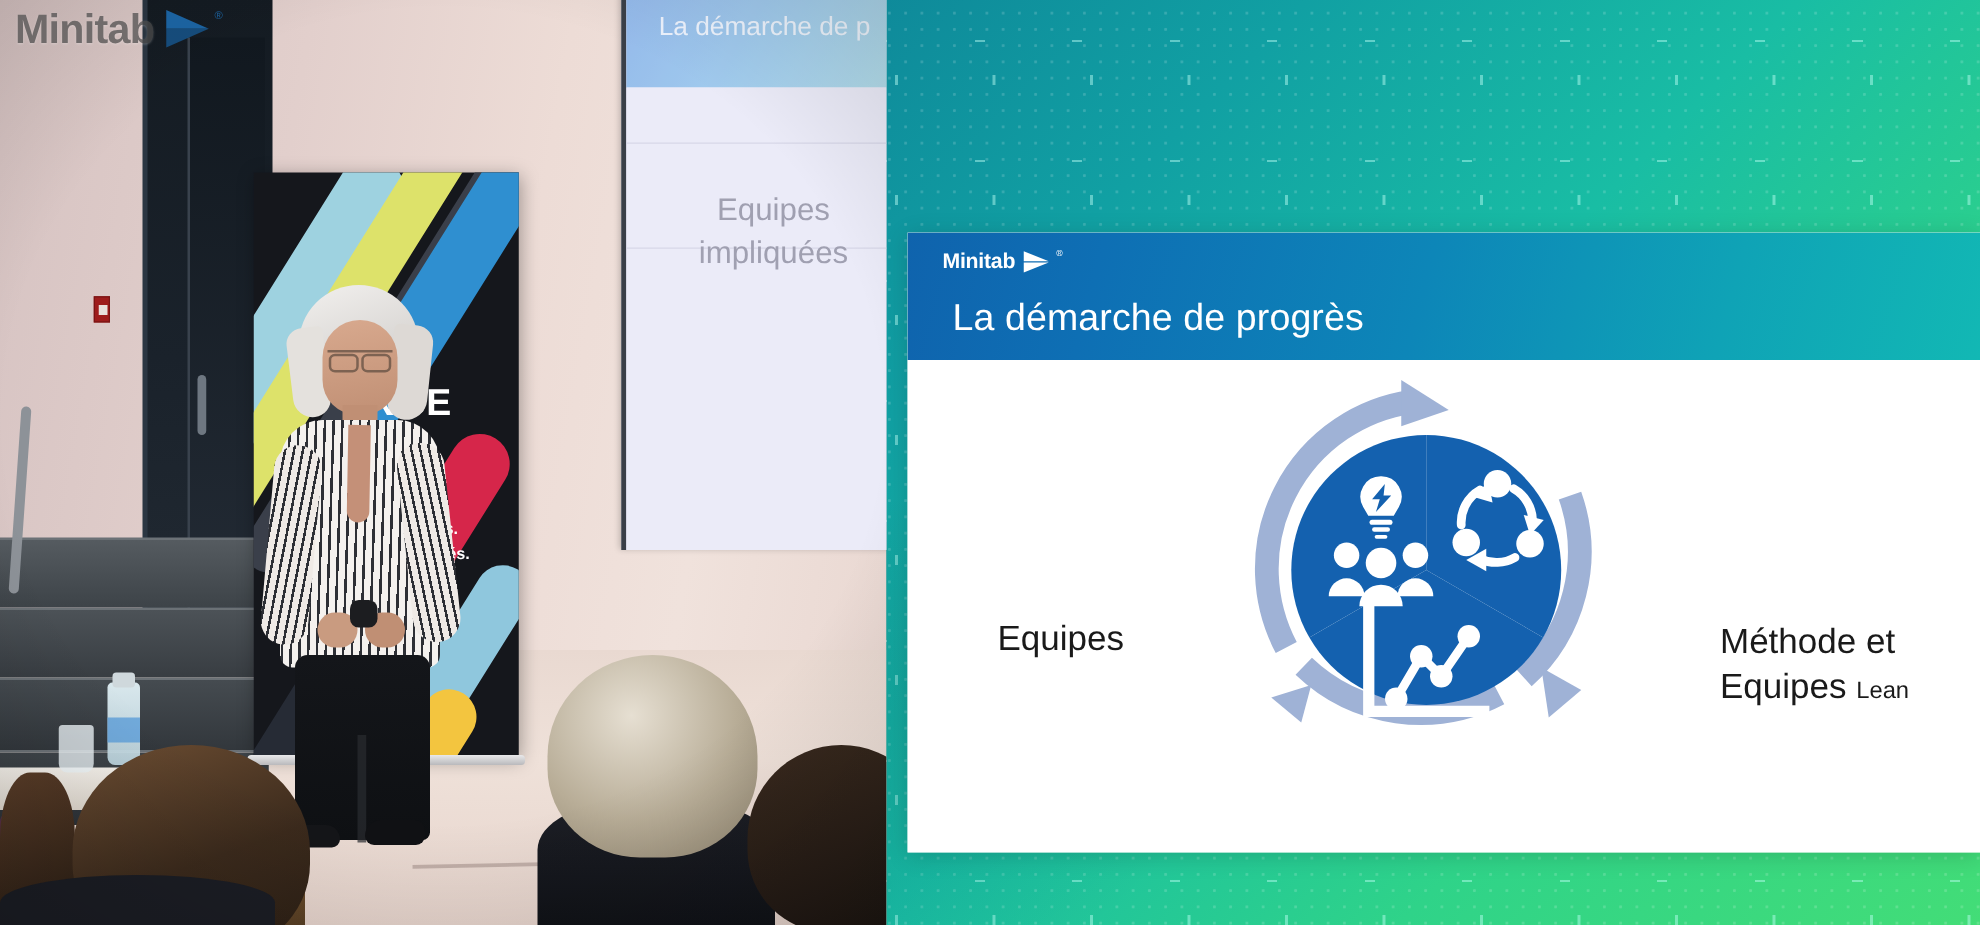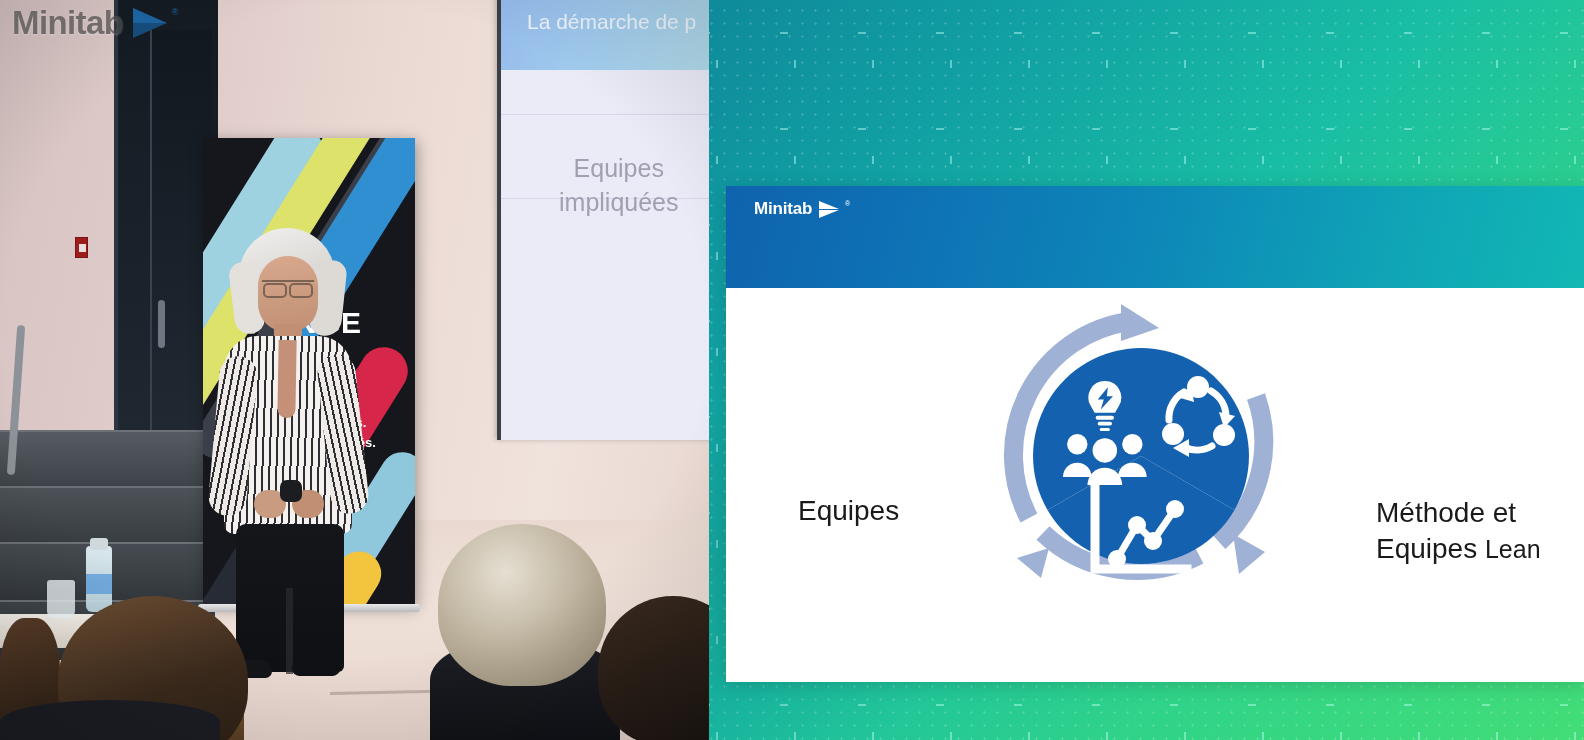--- a/index.html
+++ b/index.html
@@ -341,21 +341,21 @@
   #diagram-wrap {
     position:absolute; left:0; top:0; width:100%; height:100%;
   }
   #cycle-svg { position:absolute; left:245px; top:-2px; width:340px; height:340px; }
 
   .side-label {
     position:absolute; color:#1a1a1a; font-size:28px; line-height:1.3;
   }
   #label-left  { left:72px;  top:205px; width:190px; text-align:left; }
   #label-right { left:650px; top:207px; width:220px; text-align:left; }
-  #label-right .small { font-size:25px; }
+  #label-right .small { font-size:19px; }
 
   
 </style>
 </head>
 <body>
 
 <div id="stage">
 
   <div id="bg">
     <div id="bg-dots"></div>
@@ -462,20 +462,21 @@
 
     <div id="slide-header">
       <div class="slide-logo">
         <span class="sl-text">Minitab</span>
         <span class="slide-mark">
           <span class="tri-top"></span>
           <span class="tri-bot"></span>
           <span class="reg">®</span>
         </span>
       </div>
+      <div id="slide-title">La démarche de progrès</div>
     </div>
 
     <div id="slide-body">
       <div id="diagram-wrap">
 
         <svg id="cycle-svg" viewBox="0 0 340 340" aria-hidden="true">
           <defs>
             <marker id="ah" markerWidth="8" markerHeight="8" refX="3" refY="4" orient="auto">
               <path d="M0,0 L8,4 L0,8 z" fill="#fff"></path>
             </marker>

